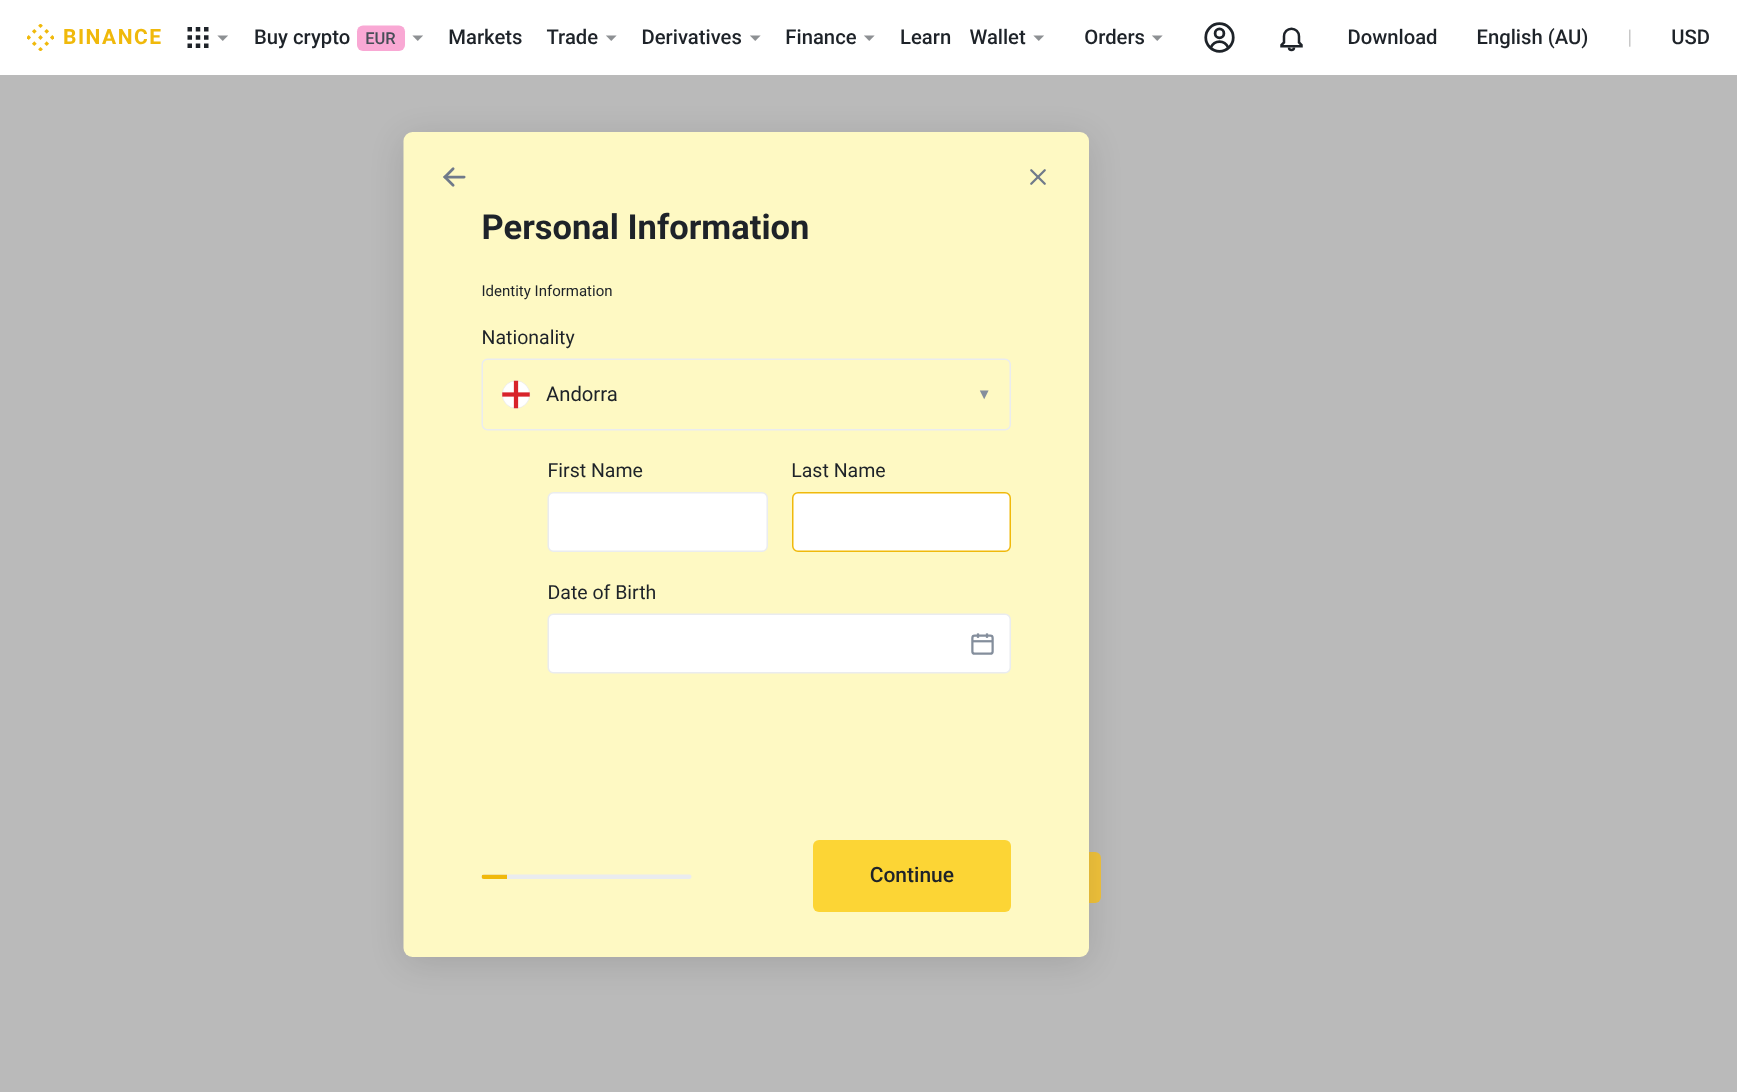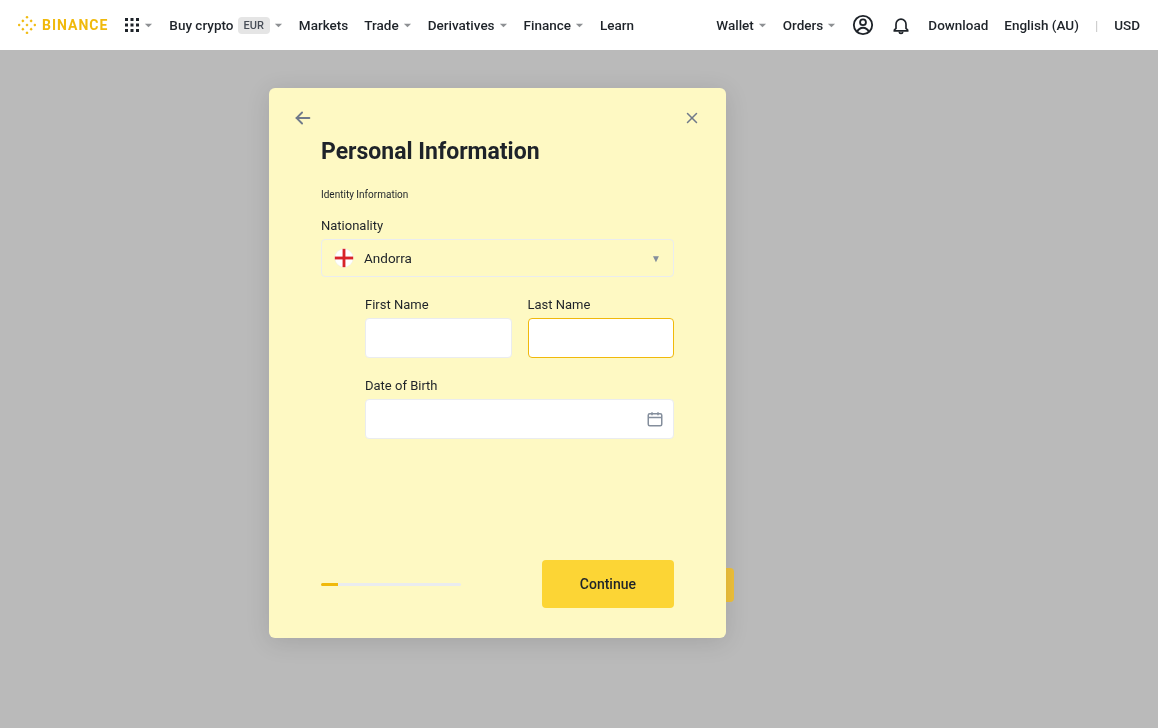--- a/index.html
+++ b/index.html
@@ -60,36 +60,36 @@
       height: 16px;
     }
     .nav-item {
       display: flex;
       align-items: center;
       gap: 4px;
       cursor: pointer;
       font-weight: 500;
     }
     .nav-item.with-badge .badge {
-      background: #e5e5e5;
+      background: #f9a8d4;
       color: #474d57;
       font-size: 11px;
       padding: 2px 6px;
       border-radius: 4px;
       font-weight: 500;
     }
     .caret-down {
       width: 9px;
       height: 9px;
       opacity: 0.5;
     }
     .topbar-right {
       display: flex;
       align-items: center;
-      gap: 16px;
+      gap: 26px;
     }
     .topbar-right .nav-item {
       font-weight: 500;
     }
     .icon-btn {
       width: 22px;
       height: 22px;
       display: flex;
       align-items: center;
       justify-content: center;
@@ -161,21 +161,21 @@
       color: #1e2329;
       margin-bottom: 6px;
       display: block;
     }
     .select-wrap {
       position: relative;
       margin-bottom: 20px;
     }
     .select-box {
       width: 100%;
-      height: 38px;
+      height: 48px;
       border: 1px solid #eaecef;
       border-radius: 4px;
       display: flex;
       align-items: center;
       padding: 0 12px;
       gap: 10px;
       cursor: pointer;
       font-size: 13.5px;
       color: #1e2329;
     }

